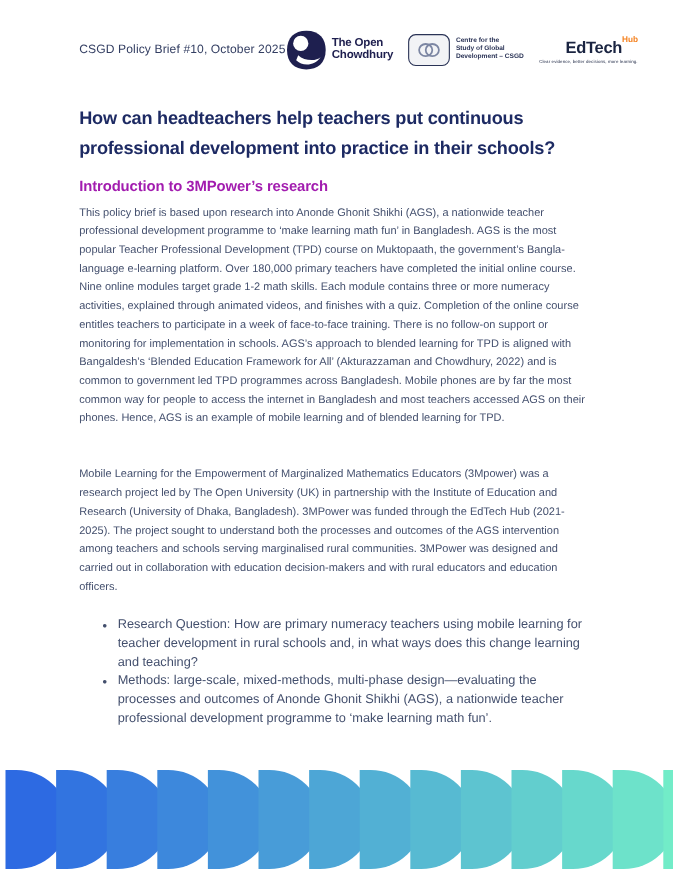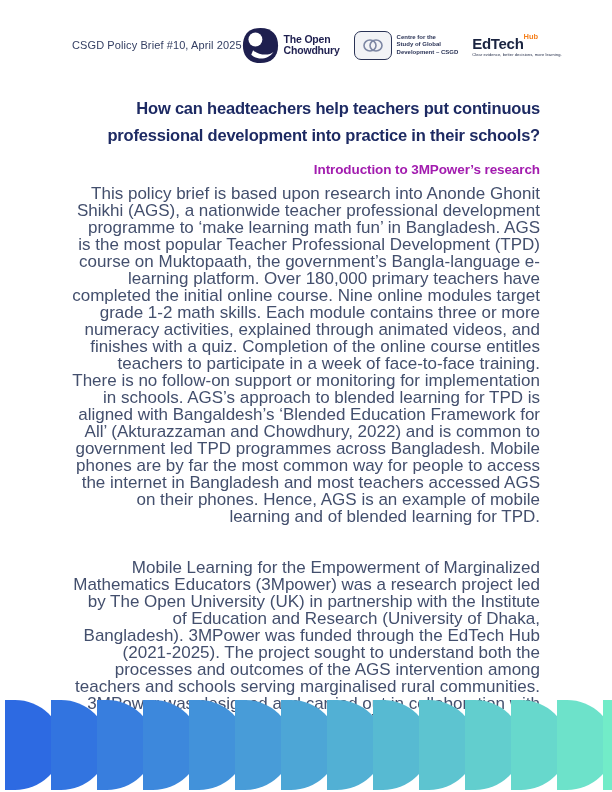--- a/index.html
+++ b/index.html
@@ -45,50 +45,50 @@
   }
   .csgd-brain { width: 20px; height: 13px; display: block; }
   .csgd-text {
     font-size: 6px; line-height: 7.5px; font-weight: bold;
     color: #2a3356; white-space: nowrap;
   }
   
   .edtech-logo { display: flex; flex-direction: column; align-items: flex-start; }
   .edtech-name {
     font-size: 15px; font-weight: bold; color: #1a2441;
-    letter-spacing: -0.3px; line-height: 15px; white-space: nowrap;
+    letter-spacing: -0.3px; line-height: 15px; white-space: nowrap; margin-left: 24px;
   }
   .edtech-hub {
     font-size: 7.5px; font-weight: bold; color: #f58220;
     vertical-align: super; position: relative; top: -4px; letter-spacing: 0;
   }
   .edtech-tagline {
     font-size: 4px; color: #1a2441; margin-top: 1.5px;
     letter-spacing: 0.1px; white-space: nowrap;
   }
   
-  .content { margin: 0 72px; text-align: right; }
+  .content { margin: 0 72px; }
   .doc-title {
     margin-top: 29px;
     font-size: 16.5px;
     line-height: 26.5px;
     font-weight: bold;
     letter-spacing: -0.2px;
     color: #1d2a63;
   }
   .section-heading {
     margin-top: 14px;
     font-size: 13.5px;
     font-weight: bold;
     color: #a21caf;
     letter-spacing: -0.1px;
   }
   .body-para {
     margin-top: 8px;
-    font-size: 17px;
+    font-size: 10px;
     line-height: 17px;
     color: #434f6d;
   }
   .body-para + .body-para { margin-top: 34px; }
   .bullet-list {
     margin-top: 17px;
     list-style: none;
     padding-left: 35px;
   }
   .bullet-list li {
@@ -119,21 +119,21 @@
     height: 90px;
     border-radius: 0 47px 47px 0 / 0 45px 45px 0;
   }
 </style>
 </head>
 <body>
 
 <div class="page">
 
   <div class="topbar">
-    <div class="brief-label">CSGD Policy Brief #10, April 2025</div>
+    <div class="brief-label">CSGD Policy Brief #10, October 2025</div>
 
     <div class="logo-row">
 
       <div class="ou-logo">
         <svg class="ou-mark" viewBox="0 0 40 40">
           <path d="M20 1 C33 1 39 9 39 20 C39 33 31 39 20 39 C8 39 1 32 1 20 C1 8 8 1 20 1 Z" fill="#1e1f4f"></path>
           <circle cx="14.5" cy="13.5" r="7.5" fill="#ffffff"></circle>
           <path d="M10 30 C16 36 28 36 34 27 C30 31 18 31 12 25 Z" fill="#ffffff"></path>
         </svg>
         <div class="ou-text">
@@ -167,20 +167,22 @@
   <div class="content">
     <h1 class="doc-title">How can headteachers help teachers put continuous professional development into practice in their schools?</h1>
 
     <h2 class="section-heading">Introduction to 3MPower’s research</h2>
 
     <p class="body-para">This policy brief is based upon research into Anonde Ghonit Shikhi (AGS), a nationwide teacher professional development programme to ‘make learning math fun’ in Bangladesh. AGS is the most popular Teacher Professional Development (TPD) course on Muktopaath, the government’s Bangla-language e-learning platform. Over 180,000 primary teachers have completed the initial online course. Nine online modules target grade 1-2 math skills. Each module contains three or more numeracy activities, explained through animated videos, and finishes with a quiz. Completion of the online course entitles teachers to participate in a week of face-to-face training. There is no follow-on support or monitoring for implementation in schools. AGS’s approach to blended learning for TPD is aligned with Bangaldesh’s ‘Blended Education Framework for All’ (Akturazzaman and Chowdhury, 2022) and is common to government led TPD programmes across Bangladesh. Mobile phones are by far the most common way for people to access the internet in Bangladesh and most teachers accessed AGS on their phones. Hence, AGS is an example of mobile learning and of blended learning for TPD.</p>
 
     <p class="body-para">Mobile Learning for the Empowerment of Marginalized Mathematics Educators (3Mpower) was a research project led by The Open University (UK) in partnership with the Institute of Education and Research (University of Dhaka, Bangladesh). 3MPower was funded through the EdTech Hub (2021-2025). The project sought to understand both the processes and outcomes of the AGS intervention among teachers and schools serving marginalised rural communities. 3MPower was designed and carried out in collaboration with education decision-makers and with rural educators and education officers.</p>
 
     <ul class="bullet-list">
+      <li>Research Question: How are primary numeracy teachers using mobile learning for teacher development in rural schools and, in what ways does this change learning and teaching?</li>
+      <li>Methods: large-scale, mixed-methods, multi-phase design—evaluating the processes and outcomes of Anonde Ghonit Shikhi (AGS), a nationwide teacher professional development programme to ‘make learning math fun’.</li>
     </ul>
   </div>
 
   <div class="wave-band">
       <div class="wave-shape" style="left: 5px; background: rgb(45, 106, 226);"></div>
       <div class="wave-shape" style="left: 51px; background: rgb(50, 116, 224);"></div>
       <div class="wave-shape" style="left: 97px; background: rgb(56, 126, 222);"></div>
       <div class="wave-shape" style="left: 143px; background: rgb(61, 136, 220);"></div>
       <div class="wave-shape" style="left: 189px; background: rgb(66, 146, 218);"></div>
       <div class="wave-shape" style="left: 235px; background: rgb(72, 156, 216);"></div>

